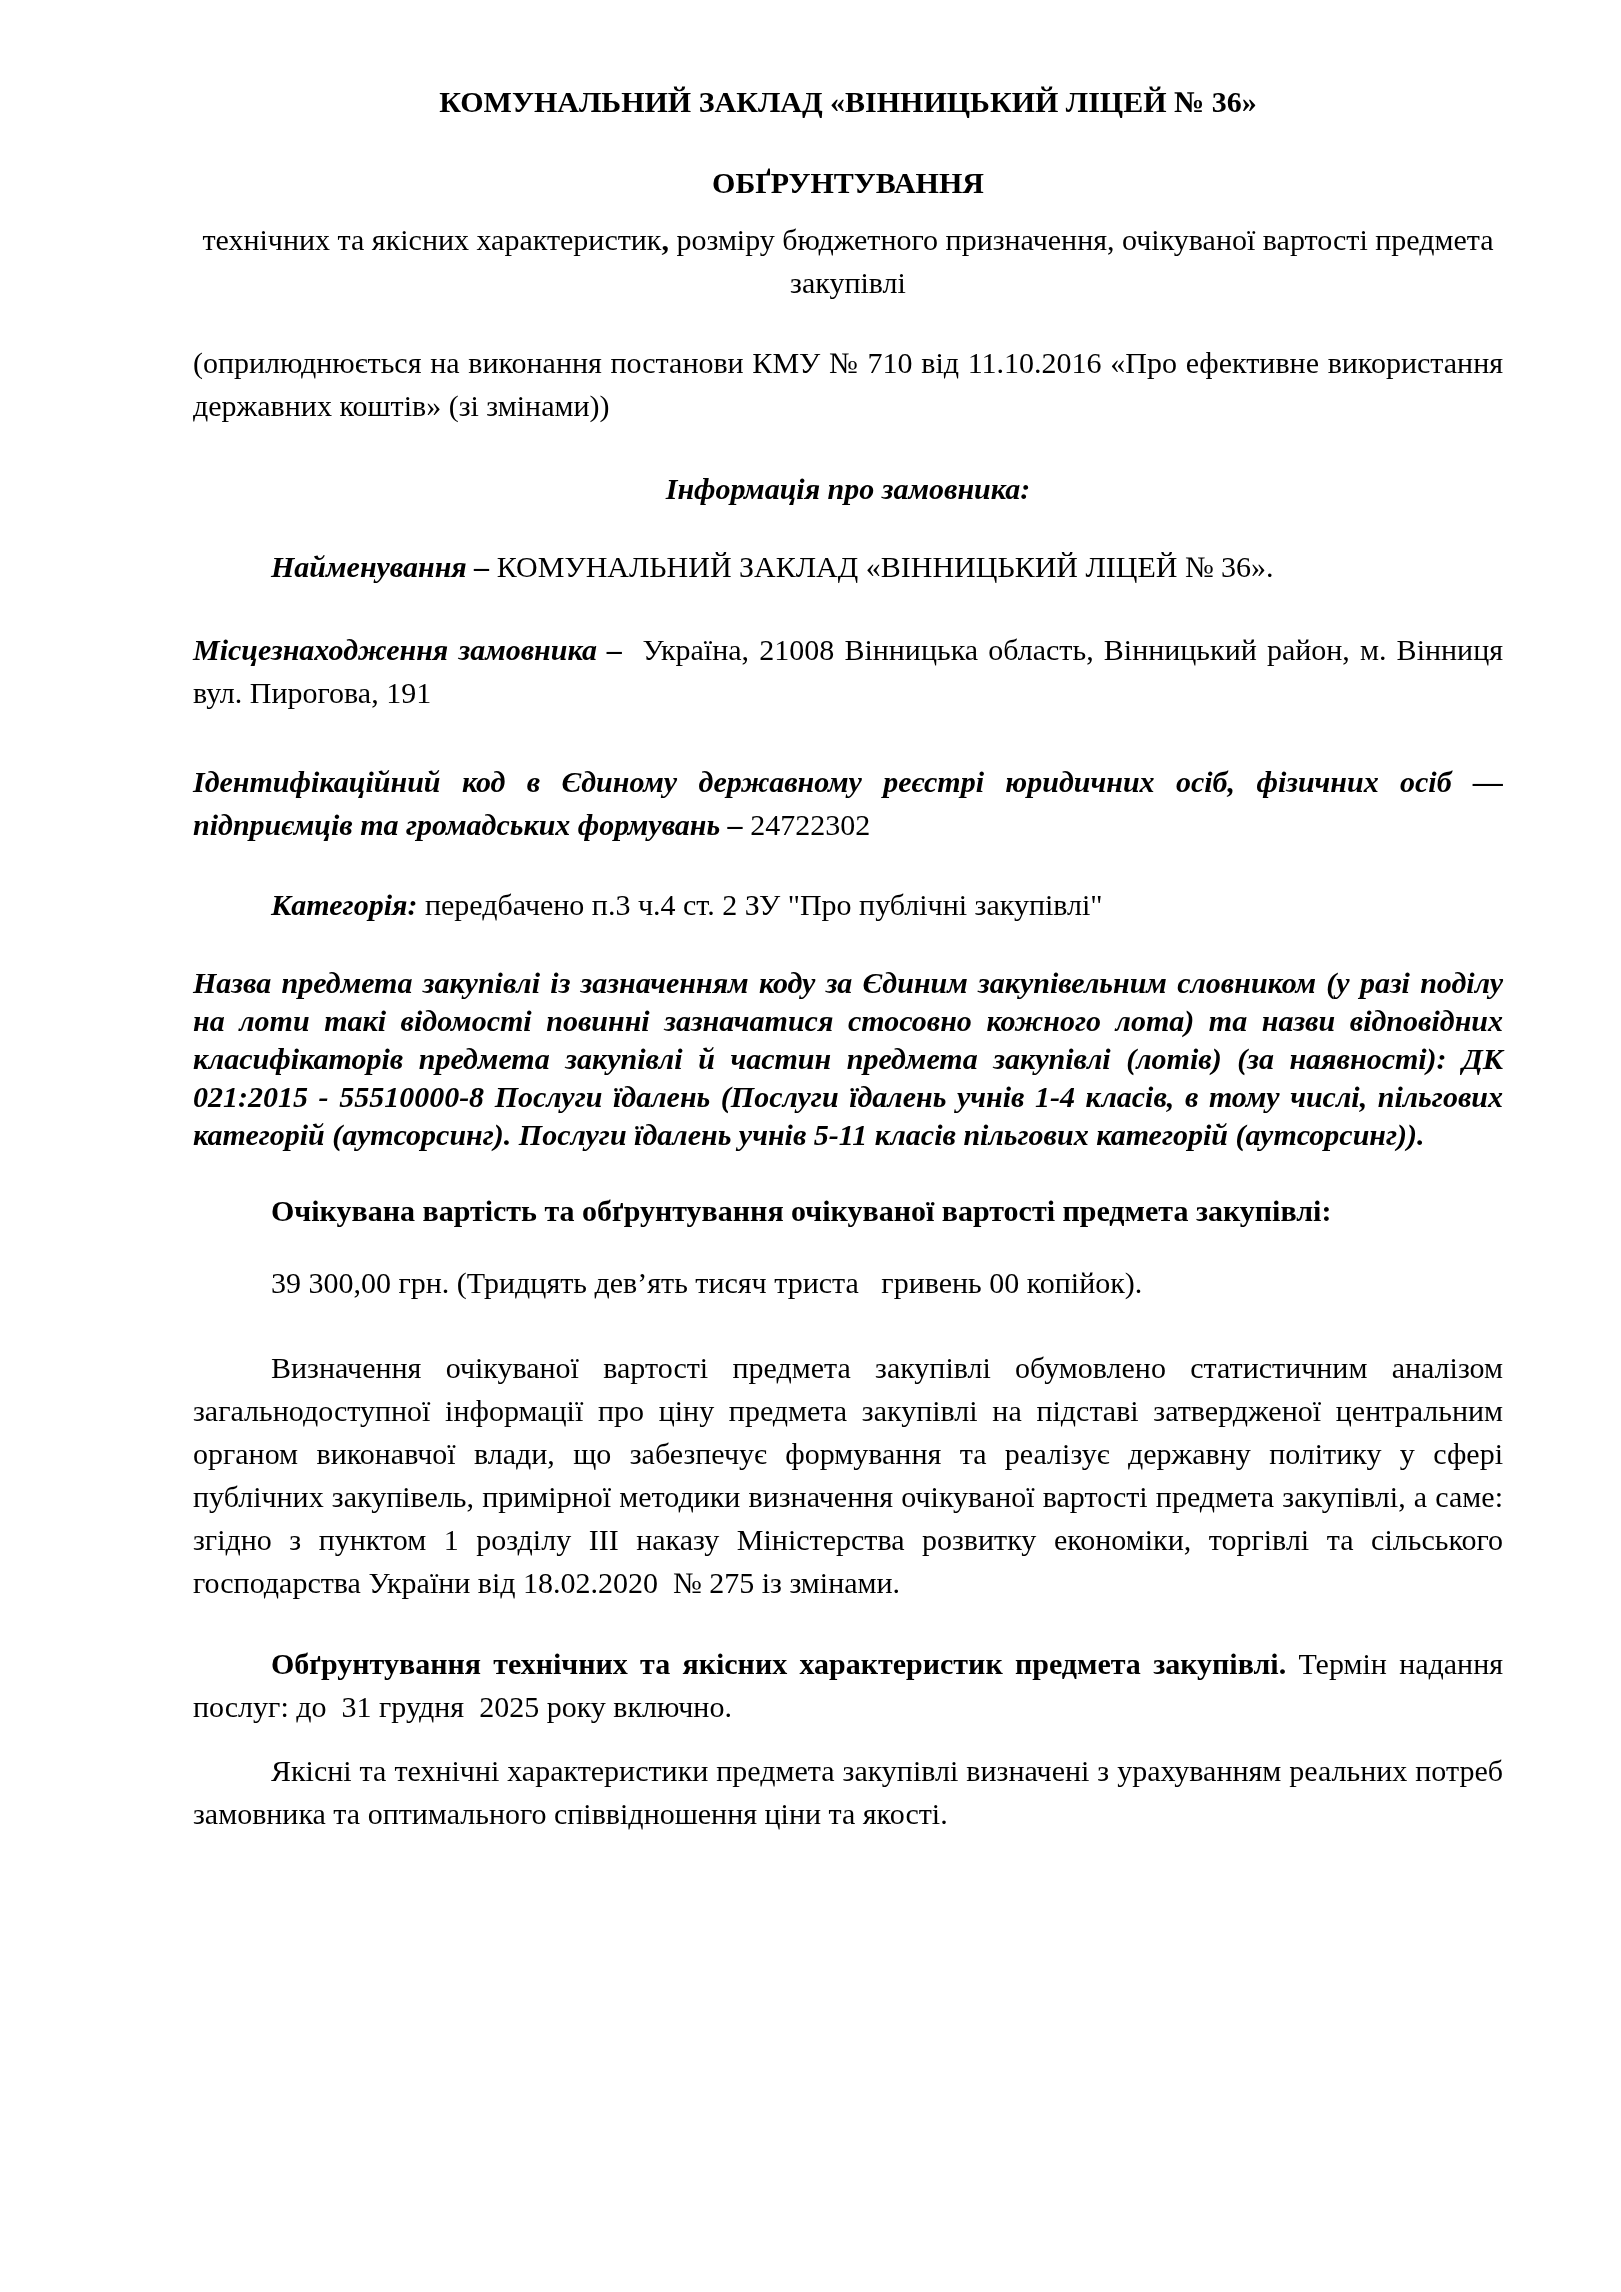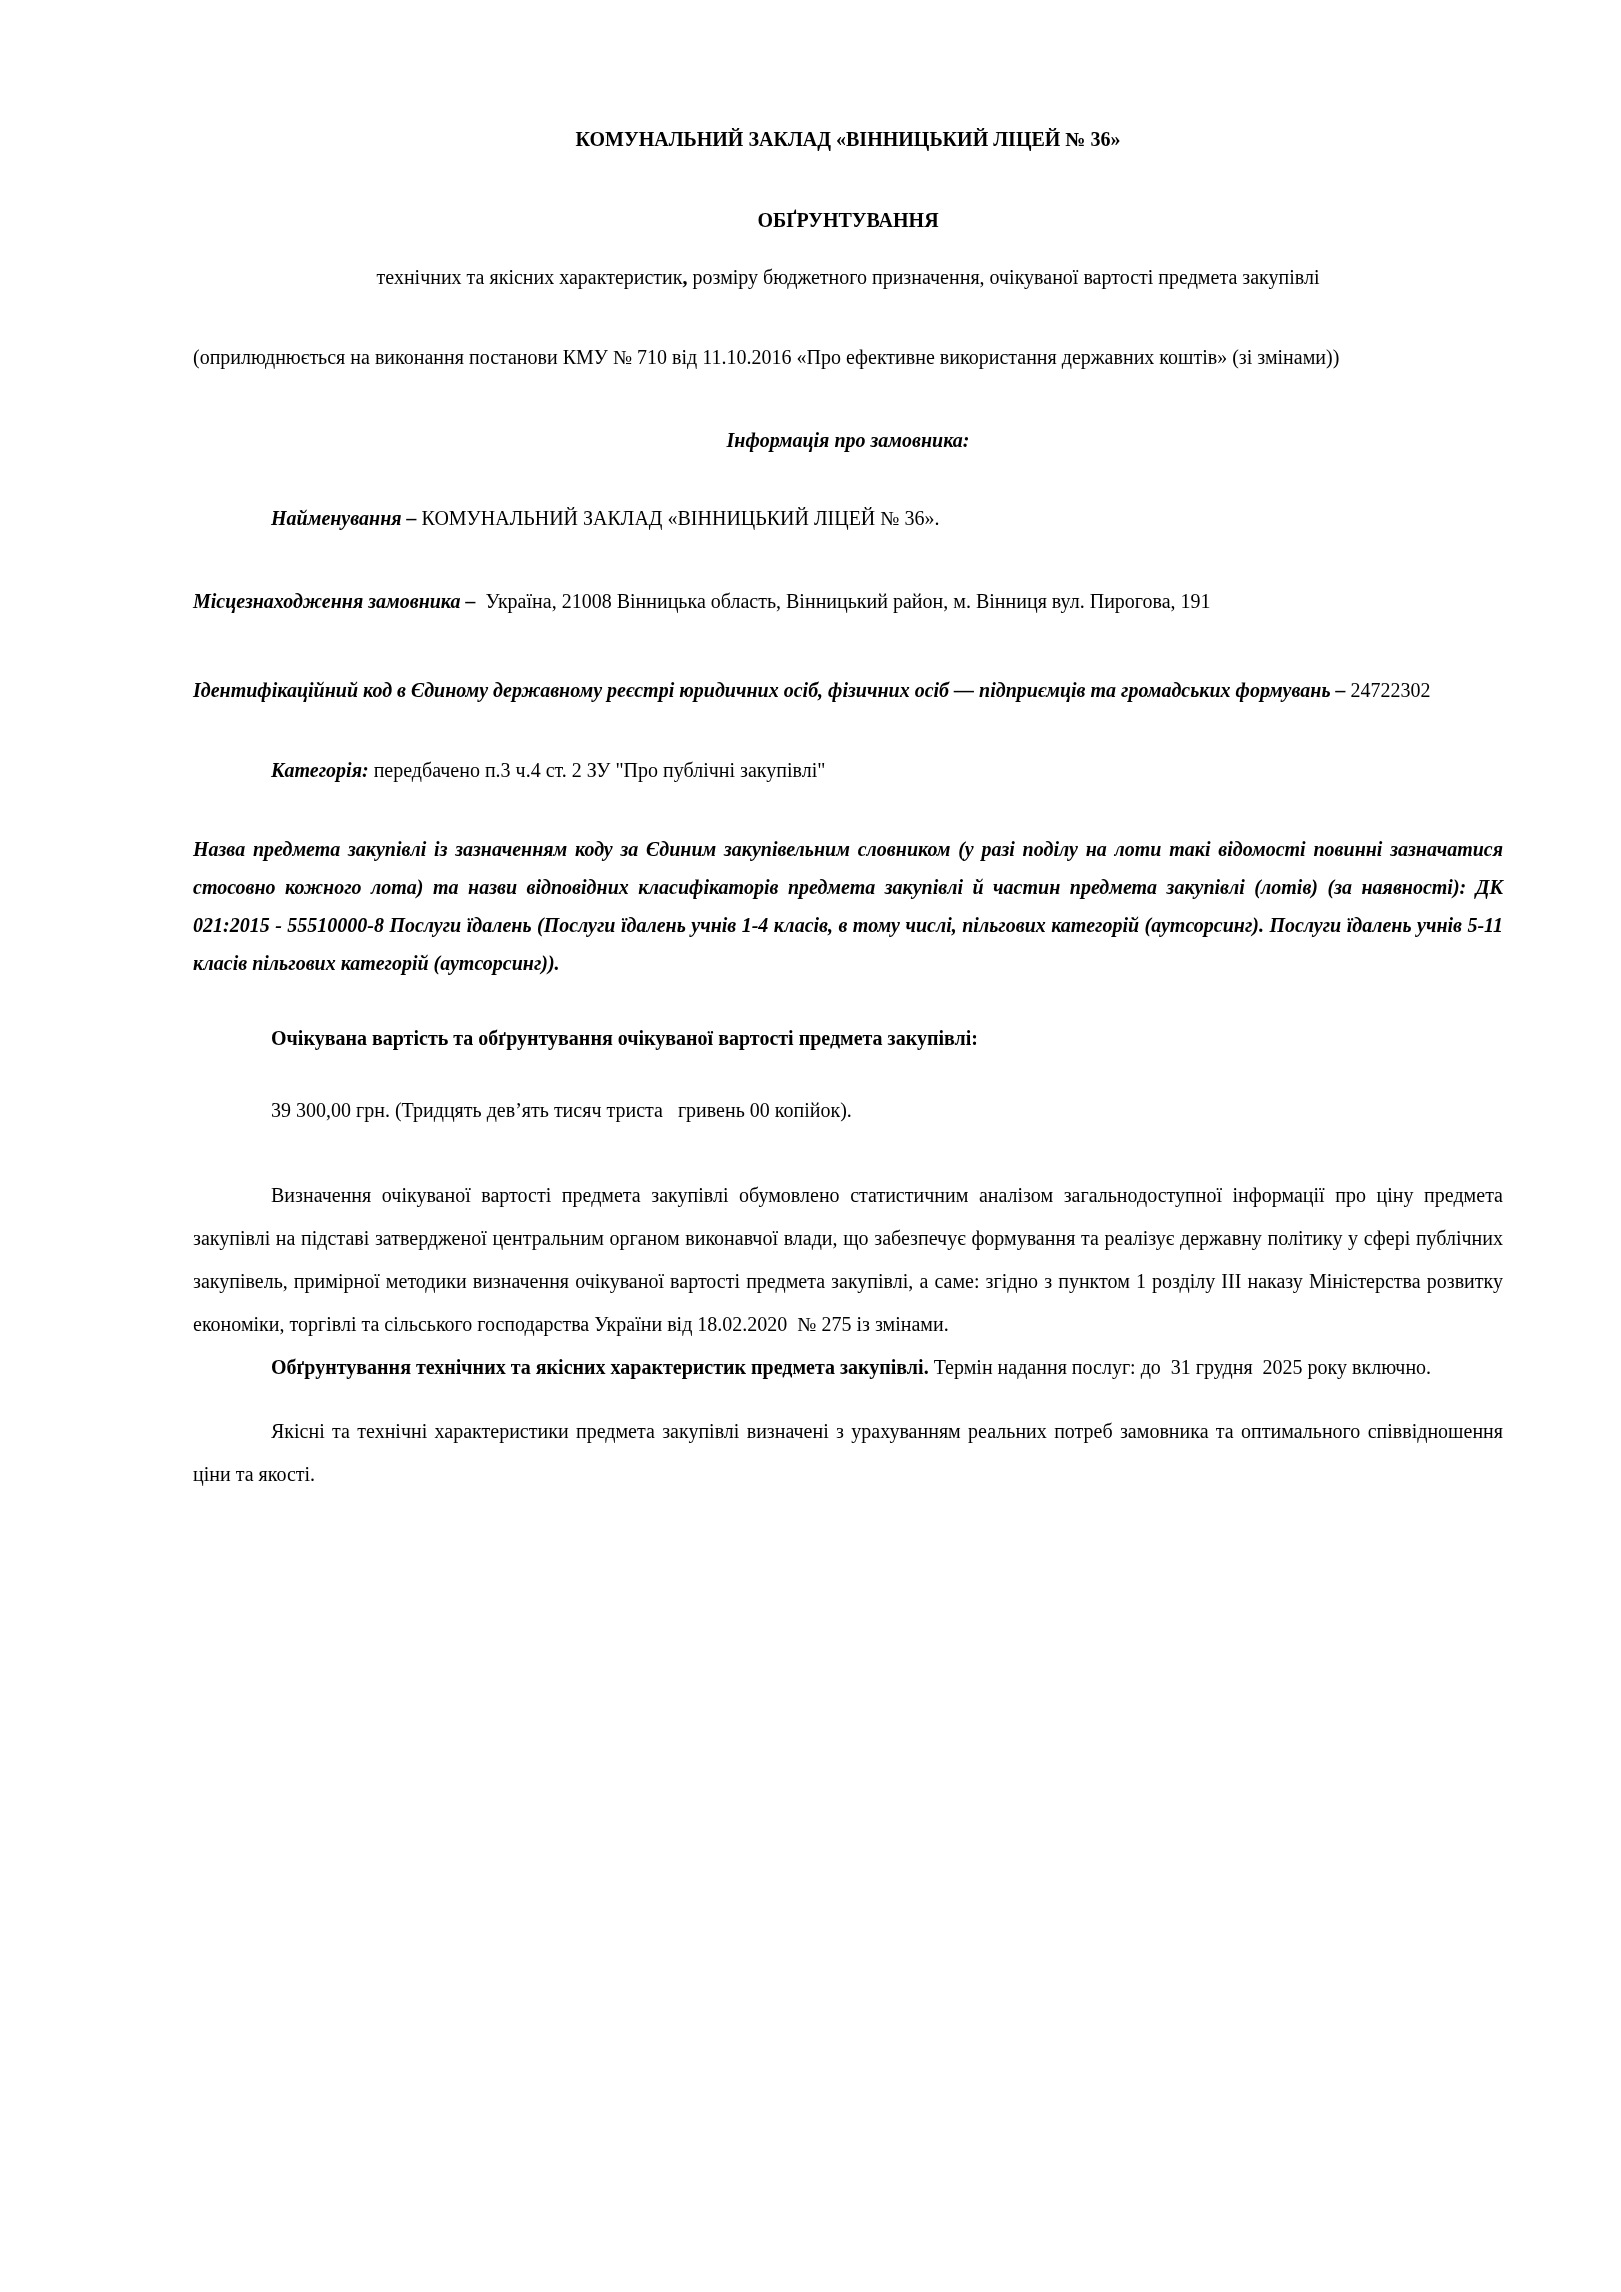--- a/index.html
+++ b/index.html
@@ -7,23 +7,23 @@
     padding: 0;
     background: #ffffff;
   }
   .page {
     position: relative;
     width: 1621px;
     height: 2293px;
     background: #ffffff;
     color: #000000;
     box-sizing: border-box;
-    padding: 118px 118px 0 193px;
+    padding: 80px 118px 0 193px;
     font-family: "Liberation Serif", "DejaVu Serif", serif;
-    font-size: 20px;
+    font-size: 30px;
     line-height: 43px;
     overflow: hidden;
   }
   p {
     margin: 0;
     white-space: pre-wrap;
   }
   .center  { text-align: center; }
   .justify { text-align: justify; }
   .indent  { text-indent: 78px; }
@@ -38,21 +38,21 @@
   .p-info-heading { margin-top: 40px; }
   .p-name         { margin-top: 35px; }
   .p-location     { margin-top: 40px; }
   .p-edrpou       { margin-top: 46px; }
   .p-category     { margin-top: 37px; }
   .p-subject      { margin-top: 38px; line-height: 38px; font-style: italic; }
   .p-procedure    { margin-top: 55px; }
   .p-expected     { margin-top: 35px; }
   .p-value        { margin-top: 29px; }
   .p-value-just   { margin-top: 42px; }
-  .p-tech         { }
+  .p-tech         { margin-top: 38px; }
   .p-quality      { margin-top: 21px; }
 </style>
 </head>
 <body>
 
 <div class="page">
 
   <p class="p-title center b">КОМУНАЛЬНИЙ ЗАКЛАД «ВІННИЦЬКИЙ ЛІЦЕЙ № 36»</p>
 
   <p class="p-heading center b">ОБҐРУНТУВАННЯ</p>

